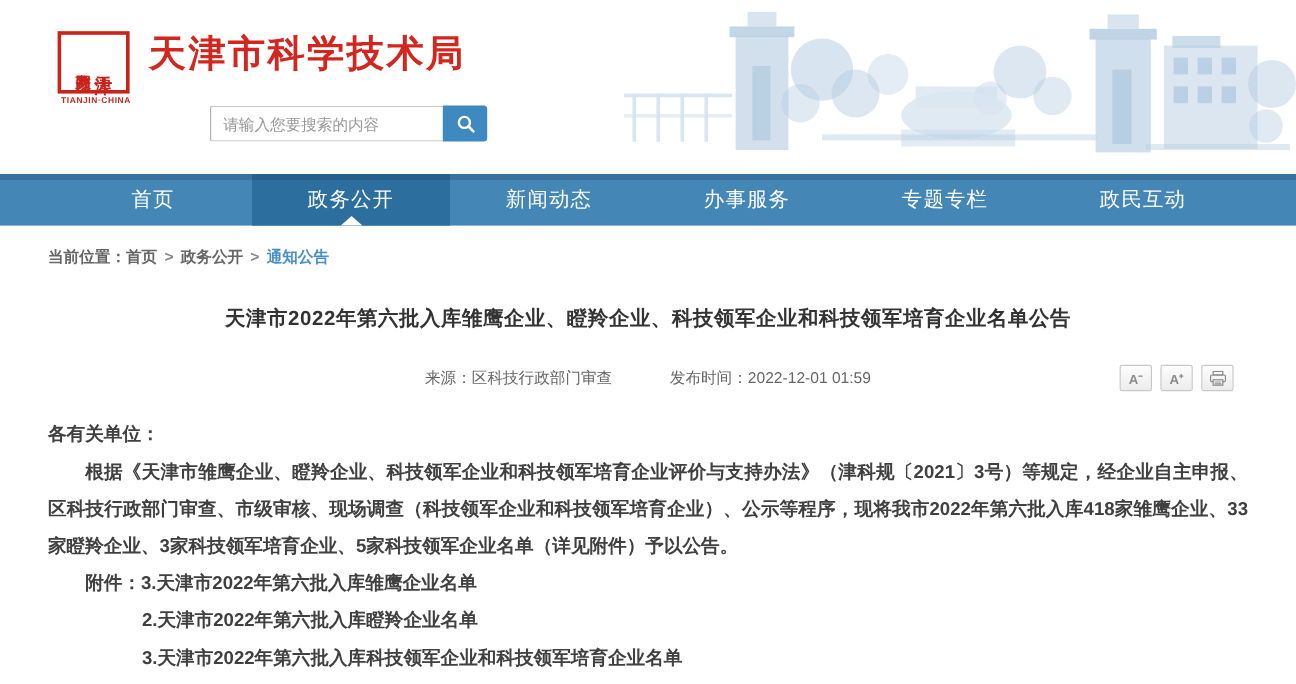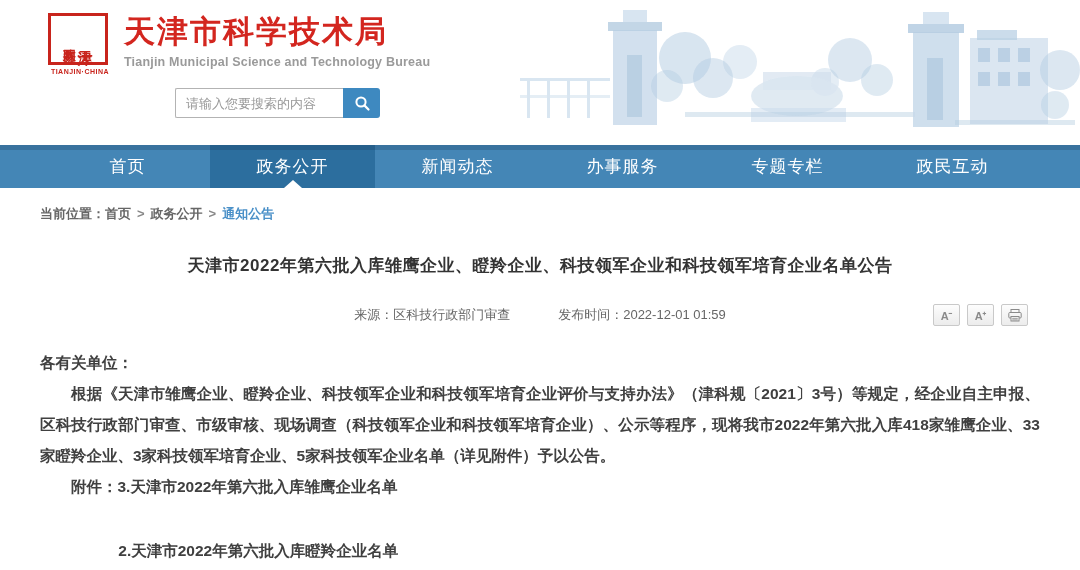--- a/index.html
+++ b/index.html
@@ -2,33 +2,33 @@
 <html><head>
 <meta charset="utf-8">
 <style>
   * { margin:0; padding:0; box-sizing:border-box; }
   html,body { width:1080px; height:570px; background:#fff; overflow:hidden;
     font-family:"Liberation Sans","DejaVu Sans",sans-serif; }
 
   
   .header { position:relative; height:145px; background:#fff; overflow:hidden; }
   .watermark { position:absolute; right:0; top:0; width:565px; height:145px; opacity:.8; }
-  .logo-row { position:absolute; left:48px; top:13px; display:flex; align-items:flex-start; z-index:2; }
+  .logo-row { position:absolute; left:48px; top:26px; display:flex; align-items:flex-start; z-index:2; }
   .seal { width:64px; text-align:center; }
   .seal-box { width:60px; height:52px; border:3px solid #c8241c; display:flex; justify-content:center;
     align-items:center; gap:2px; padding:2px; background:#fff; }
   .seal-col { writing-mode:vertical-rl; color:#c8241c; font-weight:bold; font-size:15px;
     letter-spacing:0; line-height:1; }
   .seal-col.small { font-size:13px; }
   .seal-caption { font-size:7px; color:#c8241c; font-weight:bold; margin-top:3px; letter-spacing:.5px; }
   .brand { margin-left:12px; }
   .brand-cn { font-size:31px; font-weight:bold; color:#d3261f; letter-spacing:2px; line-height:1.25; }
   .brand-en { font-size:12.5px; font-weight:bold; color:#9a9a9a; margin-top:3px; letter-spacing:.2px; }
   .search-row { position:absolute; left:175px; top:88px; display:flex; z-index:2; }
-  .search-input { width:168px; height:30px; border:1px solid #b3b3b3; border-right:none;
+  .search-input { width:194px; height:30px; border:1px solid #b3b3b3; border-right:none;
     border-radius:2px 0 0 2px; padding:0 10px; font-size:13px; color:#333; outline:none; background:#fff; }
   .search-input::placeholder { color:#999; }
   .search-btn { width:37px; height:30px; background:#3e89c0; border:none; border-radius:0 3px 3px 0;
     cursor:pointer; display:flex; align-items:center; justify-content:center; }
 
   
   .nav { position:relative; height:43px; background:#4486b6; display:flex; padding:0 45px; }
   .nav::before { content:""; position:absolute; left:0; top:0; width:100%; height:5px;
     background:rgba(16,44,72,.22); z-index:3; pointer-events:none; }
   .nav-item { flex:1; text-align:center; line-height:43px; color:#fff; font-size:17px;
@@ -51,21 +51,21 @@
   .meta-row .meta-gap { display:inline-block; width:48px; }
   .tools { position:absolute; right:52px; top:-2px; display:flex; gap:7px; }
   .tool-btn { width:27px; height:22px; border:1px solid #c9c9c9; border-radius:2px;
     background:linear-gradient(#fdfdfd,#ececec); color:#8a8a8a; font-size:11px; font-weight:bold;
     cursor:pointer; display:flex; align-items:center; justify-content:center; padding:0; }
 
   
   .body-text { margin:17px 40px 0; font-size:15.5px; color:#404040; line-height:31px;
     text-align:justify;font-weight:bold; }
   .indent { text-indent:2em; }
-  .attach-item { padding-left:5.05em;margin-top:33px; }
+  .attach-item { padding-left:5.05em; }
 </style>
 </head>
 <body>
 
 <div class="header">
 
   <svg class="watermark" viewBox="0 0 565 145" xmlns="http://www.w3.org/2000/svg">
     <g fill="#aac6de" opacity="0.55">
       <rect x="5" y="78" width="90" height="3"></rect>
       <rect x="5" y="95" width="90" height="3" opacity=".7"></rect>
@@ -119,21 +119,20 @@
   <div class="logo-row">
     <div class="seal">
       <div class="seal-box">
         <span class="seal-col small">政务网</span>
         <span class="seal-col">天津</span>
       </div>
       <div class="seal-caption">TIANJIN·CHINA</div>
     </div>
     <div class="brand">
       <div class="brand-cn">天津市科学技术局</div>
-      <div class="brand-en">Tianjin Municipal Science and Technology Bureau</div>
     </div>
   </div>
 
   <div class="search-row">
     <input class="search-input" type="text" placeholder="请输入您要搜索的内容" style="">
     <button class="search-btn">
       <svg width="18" height="18" viewBox="0 0 18 18">
         <circle cx="8" cy="8" r="4.6" fill="none" stroke="#fff" stroke-width="2"></circle>
         <line x1="11.4" y1="11.4" x2="15.5" y2="15.5" stroke="#fff" stroke-width="2.2" stroke-linecap="round"></line>
       </svg>
@@ -175,14 +174,15 @@
     </span>
   </div>
 
   <div class="body-text">
     <div>各有关单位：</div>
     <div class="indent">根据《天津市雏鹰企业、瞪羚企业、科技领军企业和科技领军培育企业评价与支持办法》（津科规〔2021〕3号）等规定，经企业自主申报、区科技行政部门审查、市级审核、现场调查（科技领军企业和科技领军培育企业）、公示等程序，现将我市2022年第六批入库418家雏鹰企业、33家瞪羚企业、3家科技领军培育企业、5家科技领军企业名单（详见附件）予以公告。</div>
     <div class="indent">
       <span>附件：</span><span>3.天津市2022年第六批入库雏鹰企业名单</span>
     </div>
     <div class="attach-item">2.天津市2022年第六批入库瞪羚企业名单</div>
+    <div class="attach-item">3.天津市2022年第六批入库科技领军企业和科技领军培育企业名单</div>
   </div>
 </div>
 
 </body></html>

